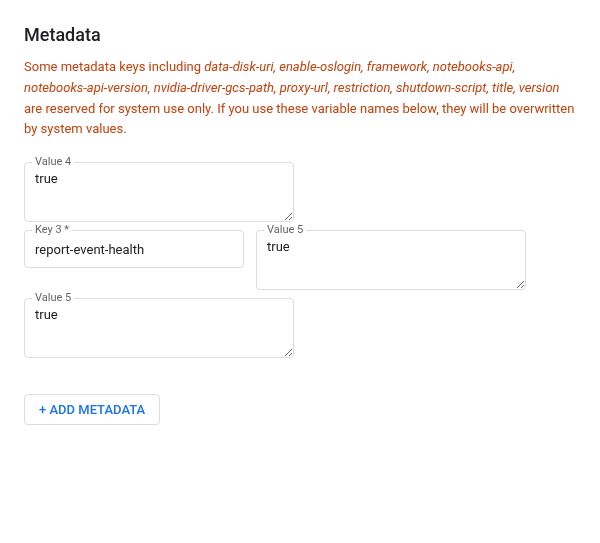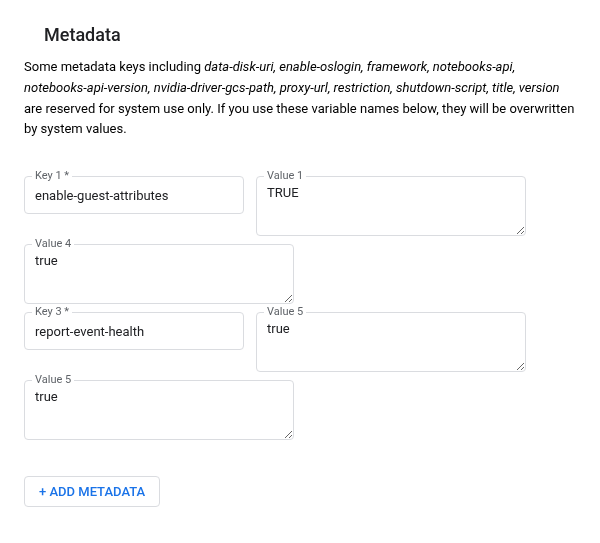--- a/index.html
+++ b/index.html
@@ -9,27 +9,26 @@
       color: #202124;
       background: #fff;
       padding: 24px;
       width: 600px;
       min-height: 543px;
     }
     h2 {
       font-size: 18px;
       font-weight: 500;
       margin-bottom: 12px;
-      margin-left: 20px;
     }
     .description {
       font-size: 13px;
-      color: #000000;
+      color: #c2410c;
       line-height: 1.6;
-      margin-bottom: 36px;
+      margin-bottom: 22px;
     }
     .description em {
       font-style: italic;
     }
     .metadata-rows {
       display: flex;
       flex-direction: column;
       gap: 8px;
     }
     .metadata-row {
@@ -100,30 +99,20 @@
 
 
 
 <h2>Metadata</h2>
 
 <p class="description">
   Some metadata keys including <em>data-disk-uri, enable-oslogin, framework, notebooks-api, notebooks-api-version, nvidia-driver-gcs-path, proxy-url, restriction, shutdown-script, title, version</em> are reserved for system use only. If you use these variable names below, they will be overwritten by system values.
 </p>
 
 <div class="metadata-rows">
-<div class="metadata-row">
-      <div class="field-group key">
-        <span class="field-label">Key 1 *</span>
-        <input type="text" class="field-input" value="enable-guest-attributes" style="">
-      </div>
-      <div class="field-group value">
-        <span class="field-label">Value 1</span>
-        <textarea class="field-input" style="">TRUE</textarea>
-      </div>
-    </div>
     <div class="metadata-row">
       <div class="field-group value">
         <span class="field-label">Value 4</span>
         <textarea class="field-input" style="">true</textarea>
       </div>
     </div>
     <div class="metadata-row">
       <div class="field-group key">
         <span class="field-label">Key 3 *</span>
         <input type="text" class="field-input" value="report-event-health" style="">

